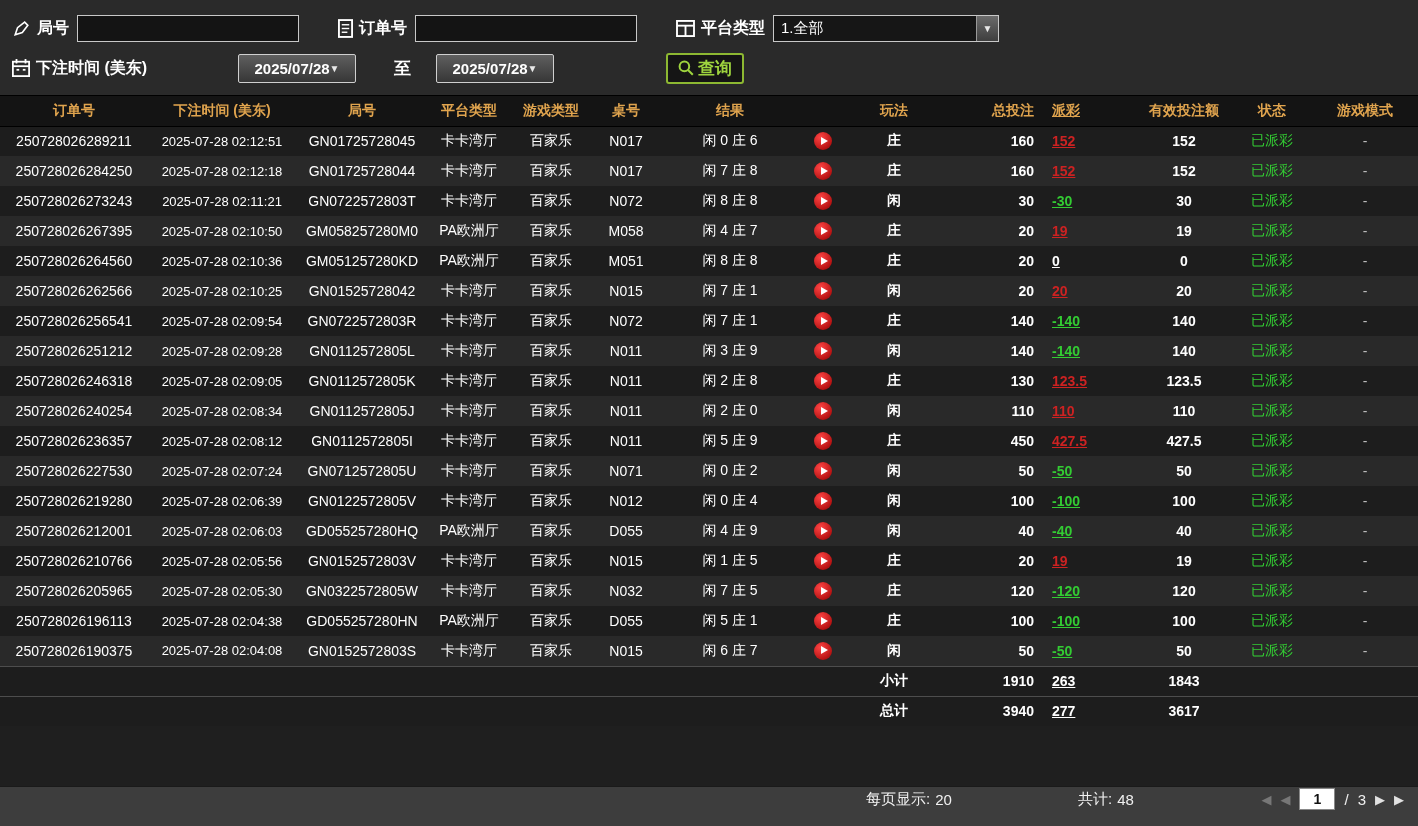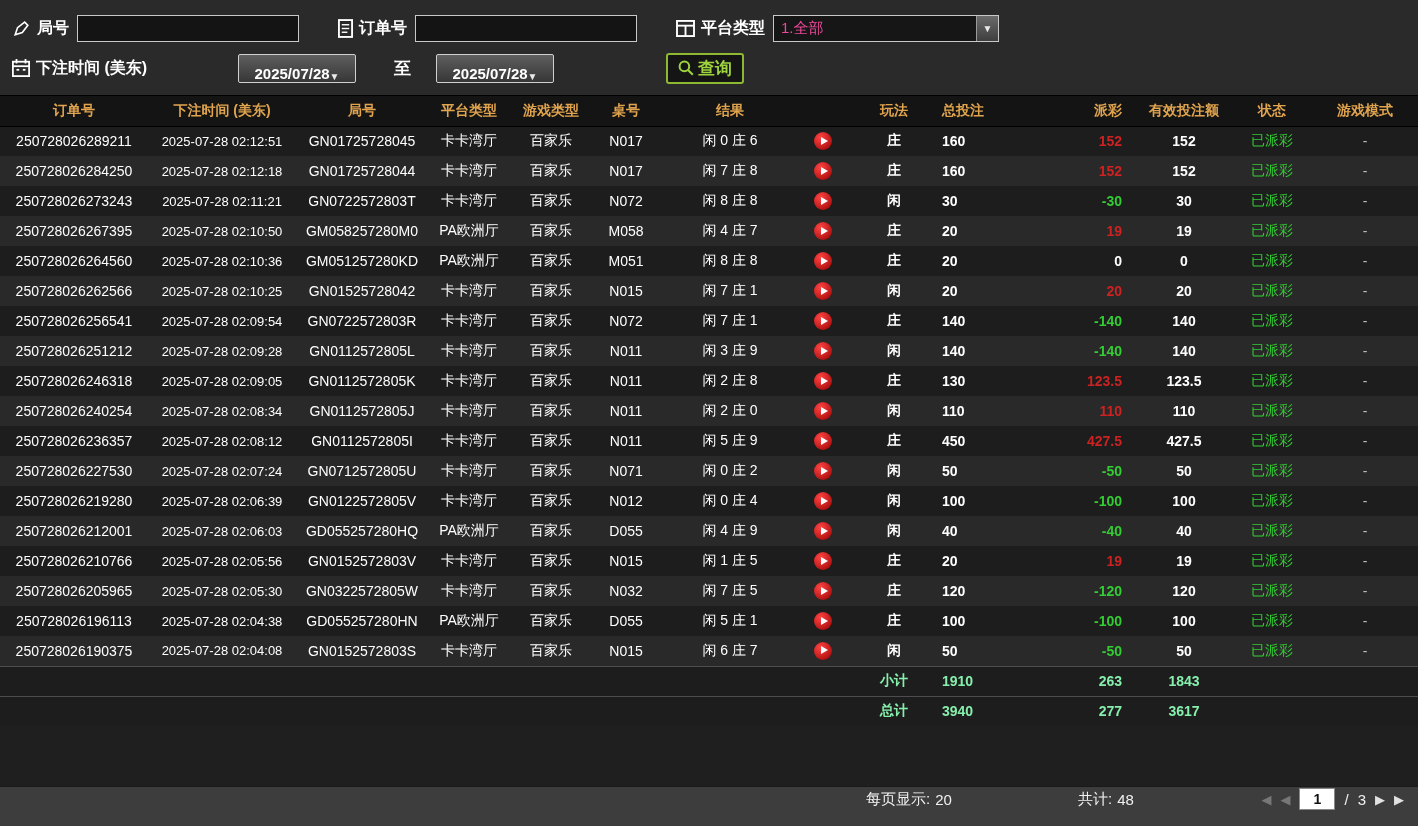--- a/index.html
+++ b/index.html
@@ -26,33 +26,33 @@
     background:#141414; border:1px solid #c8c8c8;
     color:#fff; font-size:14px; padding:0 6px;
     font-family:"Liberation Sans", sans-serif;
   }
 
   .select-box {
     width:226px; height:27px;
     background:#161616; border:1px solid #c8c8c8;
     display:flex; align-items:center; cursor:pointer; position:relative;
   }
-  .select-box .sel-text { flex:1; font-size:15px; padding-left:7px; color:#ec4899; }
+  .select-box .sel-text { flex:1; font-size:15px; padding-left:7px; color:#ffffff; }
   .select-box .sel-arrow {
     width:22px; height:25px; display:flex; align-items:center; justify-content:center;
     background:linear-gradient(#6b6b6b,#3e3e3e); color:#e8e8e8; font-size:10px;
     border-left:1px solid #999;
   }
 
   .date-btn {
     width:118px; height:29px;
     background:linear-gradient(#5f5f5f,#363636);
     border:1px solid #cfcfcf; border-radius:2px;
     color:#fff; font-size:15px; font-weight:bold;
-    display:flex; align-items:flex-end; justify-content:center; gap:0;
+    display:flex; align-items:center; justify-content:center; gap:0;
     cursor:pointer; font-family:"Liberation Sans", sans-serif;
   }
   .date-btn .dd { font-size:10px; color:#e8e8e8; }
 
   .to-label { font-size:17px; font-weight:bold; }
 
   .query-btn {
     width:78px; height:31px;
     background:#151515;
     border:2px solid #8db832; border-radius:3px;
@@ -80,22 +80,22 @@
   }
   tbody td {
     height:30px; font-size:14px; text-align:center;
     white-space:nowrap; overflow:hidden;
   }
   tbody tr:nth-child(odd)  { background:#1d1d1d; }
   tbody tr:nth-child(even) { background:#292929; }
 
   td.col1 { font-size:13px; }
   td.col8 { font-weight:bold; }
-  .col9  { text-align:left; padding-right:18px; font-weight:bold; }
-  .col10 { text-align:right; padding-right:14px; font-weight:bold; }
+  .col9  { text-align:right; padding-right:18px; font-weight:bold; }
+  .col10 { text-align:left; padding-right:14px; font-weight:bold;text-decoration:underline; }
   td.col11 { font-weight:bold; }
   td.col13 { color:#bbbbbb; }
 
   td.win  { color:#cc2222; }
   td.loss { color:#33cc33; }
   td.zero { color:#ffffff; }
   td.status-green { color:#33cc33; }
 
   .play-btn {
     display:inline-block; width:18px; height:18px; border-radius:50%;
@@ -103,21 +103,21 @@
     position:relative; cursor:pointer; vertical-align:middle;
   }
   .play-tri {
     position:absolute; left:7px; top:4.5px; width:0; height:0;
     border-left:7px solid #fff;
     border-top:4.5px solid transparent; border-bottom:4.5px solid transparent;
   }
 
   tr.summary-row { background:#1d1d1d !important; }
   tr.summary-row td { border-top:1px solid #4d4d4d; height:30px; }
-  .sum-label, .sum-val { color:#86efac; font-weight:bold; font-size:14px; }
+  .sum-label, .sum-val { color:#ffffff; font-weight:bold; font-size:14px; }
 
   
   .footer {
     position:absolute; left:0; right:0; bottom:0; height:40px;
     background:#3d3d3d; border-top:1px solid #1a1a1a;
   }
   .foot-item { position:absolute; top:0; height:24px; display:flex; align-items:center; font-size:15px; color:#f0f0f0; }
   .per-page { left:866px; gap:5px; }
   .total-count { left:1078px; gap:5px; }
   .pager { right:14px; gap:9px; }

